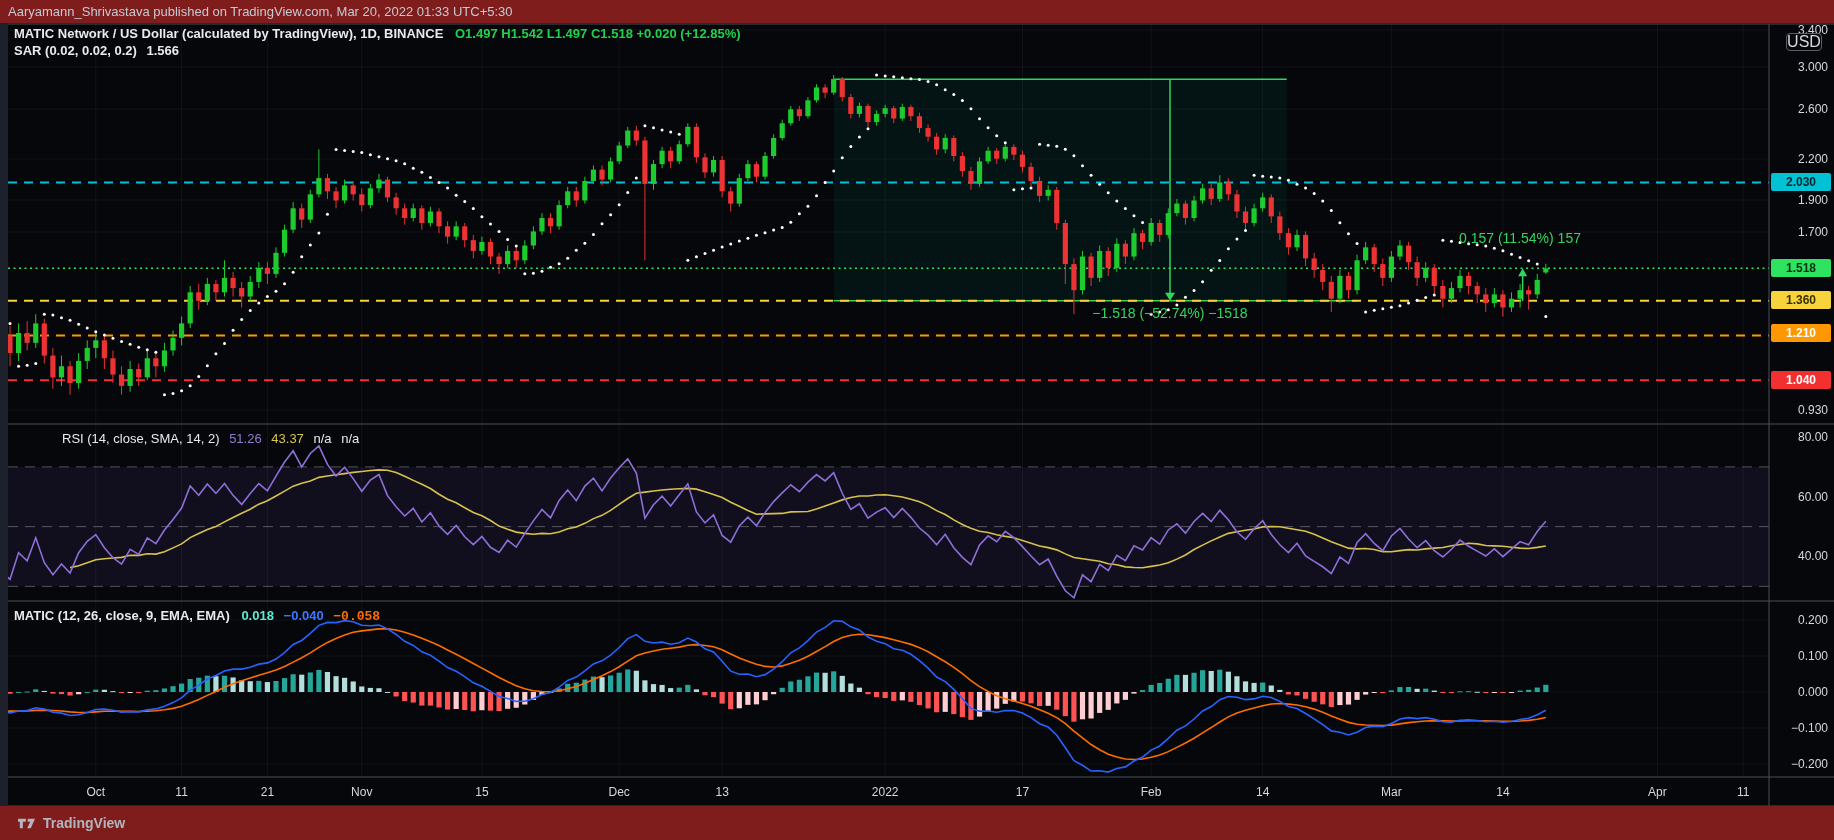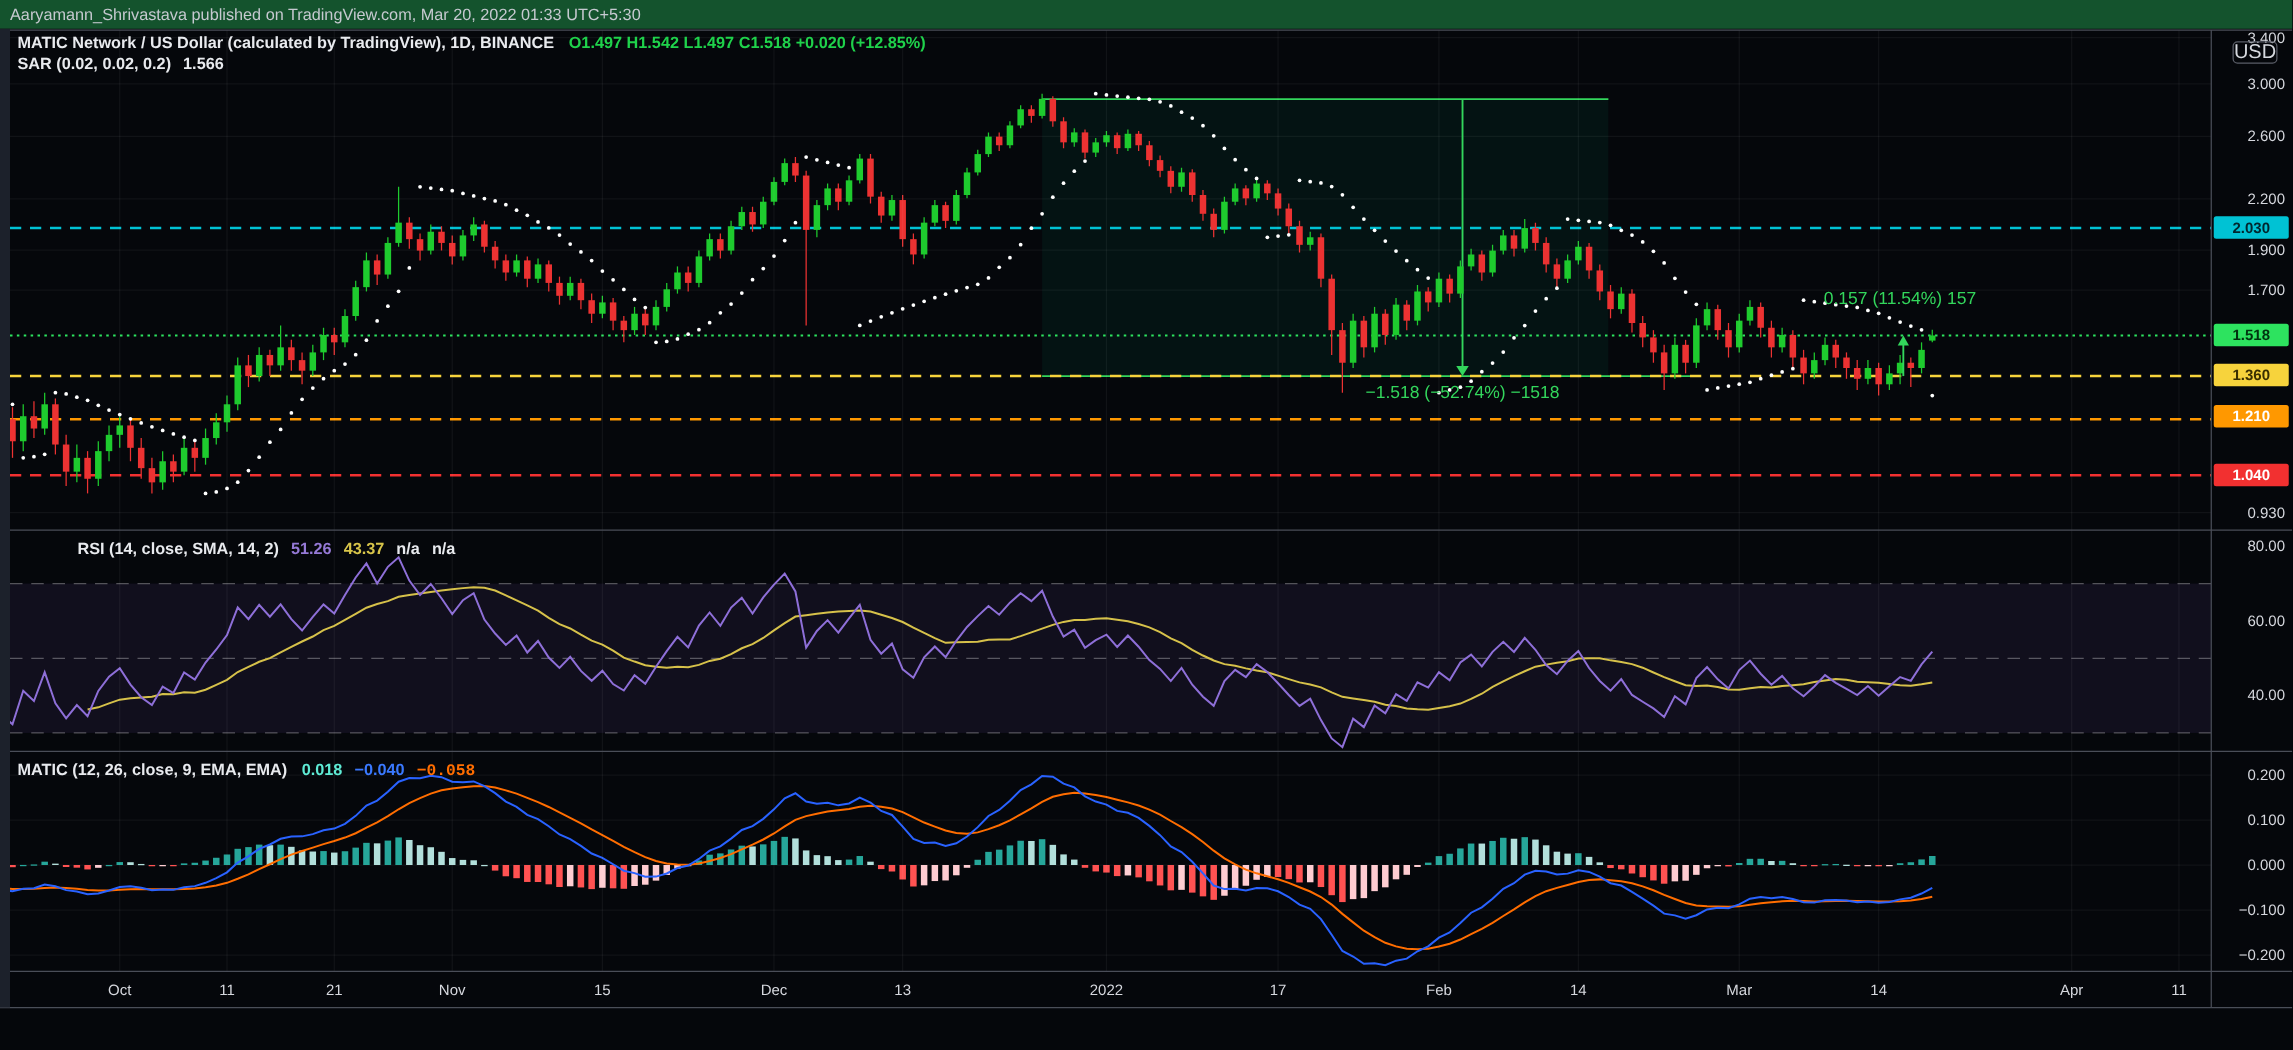--- a/index.html
+++ b/index.html
@@ -1,18 +1,18 @@
 <!DOCTYPE html>
 <html><head>
 <meta charset="utf-8">
 <style>
   html,body{margin:0;padding:0;background:#05070b;width:1834px;height:840px;overflow:hidden;
     font-family:"Liberation Sans",sans-serif;-webkit-font-smoothing:antialiased;}
   #stage{position:relative;width:1834px;height:840px;background:#05070b;}
-  .bar{position:absolute;left:0;width:1834px;background:#14532d;}
+  .bar{position:absolute;left:0;width:1834px;background:#7f1d1d;}
   #topbar{top:0;height:23px;line-height:23px;color:#c6c9d0;font-size:13px;padding-left:8px;box-sizing:border-box;}
   #bottombar{top:806px;height:34px;display:flex;align-items:center;color:#b2b5bd;font-size:14px;font-weight:700;}
   #bottombar .logo{margin:0 8px 0 18px;display:flex;align-items:center;}
   #leftstrip{position:absolute;left:0;top:23px;width:8px;height:783px;background:#1c212b;}
   svg text{font-family:"Liberation Sans",sans-serif;}
   .ovl{position:absolute;white-space:nowrap;font-size:13px;color:#e8eaee;}
   .grn{color:#1fd24b;}
   .dimw{color:#e8eaee;margin-top:47px;}
   .purp{color:#9579d6;}
   .yel{color:#d8c54a;}
@@ -875,30 +875,38 @@
       <span>L</span><span>1.497</span>
       <span>C</span><span>1.518</span>
       <span>+0.020 (+12.85%)</span>
     </span>
   </div>
   <div class="ovl" style="left:14px;top:43px;font-weight:700;">
     <span class="dimw">SAR (0.02, 0.02, 0.2)</span>
     <span class="dimw" style="margin-left:6px;">1.566</span>
   </div>
 
-  <div class="ovl" style="left:14px;top:431px;font-weight:700;padding-left:48px;">
+  <div class="ovl" style="left:14px;top:431px;font-weight:400;padding-left:48px;">
     <span class="dimw">RSI (14, close, SMA, 14, 2)</span>
     <span class="purp" style="margin-left:6px;">51.26</span>
     <span class="yel" style="margin-left:6px;">43.37</span>
     <span class="dimw" style="margin-left:6px;">n/a</span>
     <span class="dimw" style="margin-left:6px;">n/a</span>
   </div>
 
   <div class="ovl" style="left:14px;top:608px;font-weight:700;">
     <span class="dimw">MATIC (12, 26, close, 9, EMA, EMA)</span>
     <span class="teal" style="margin-left:8px;">0.018</span>
     <span class="blu" style="margin-left:6px;">−0.040</span>
     <span class="orng" style="margin-left:6px;font-family:Liberation Mono, monospace;">−0.058</span>
   </div>
 
   <div class="usd-btn">USD</div>
 
+  <div id="bottombar" class="bar">
+    <span class="logo">
+      <svg width="17" height="15" viewBox="0 0 28 16">
+          <path fill="#b2b5bd" d="M0 0h13v5H8v11H3V5H0zM16 0h12l-7 16h-6l5.2-11H16z"></path>
+        </svg>
+    </span>
+    <span>TradingView</span>
+  </div>
 </div>
 
 </body></html>

